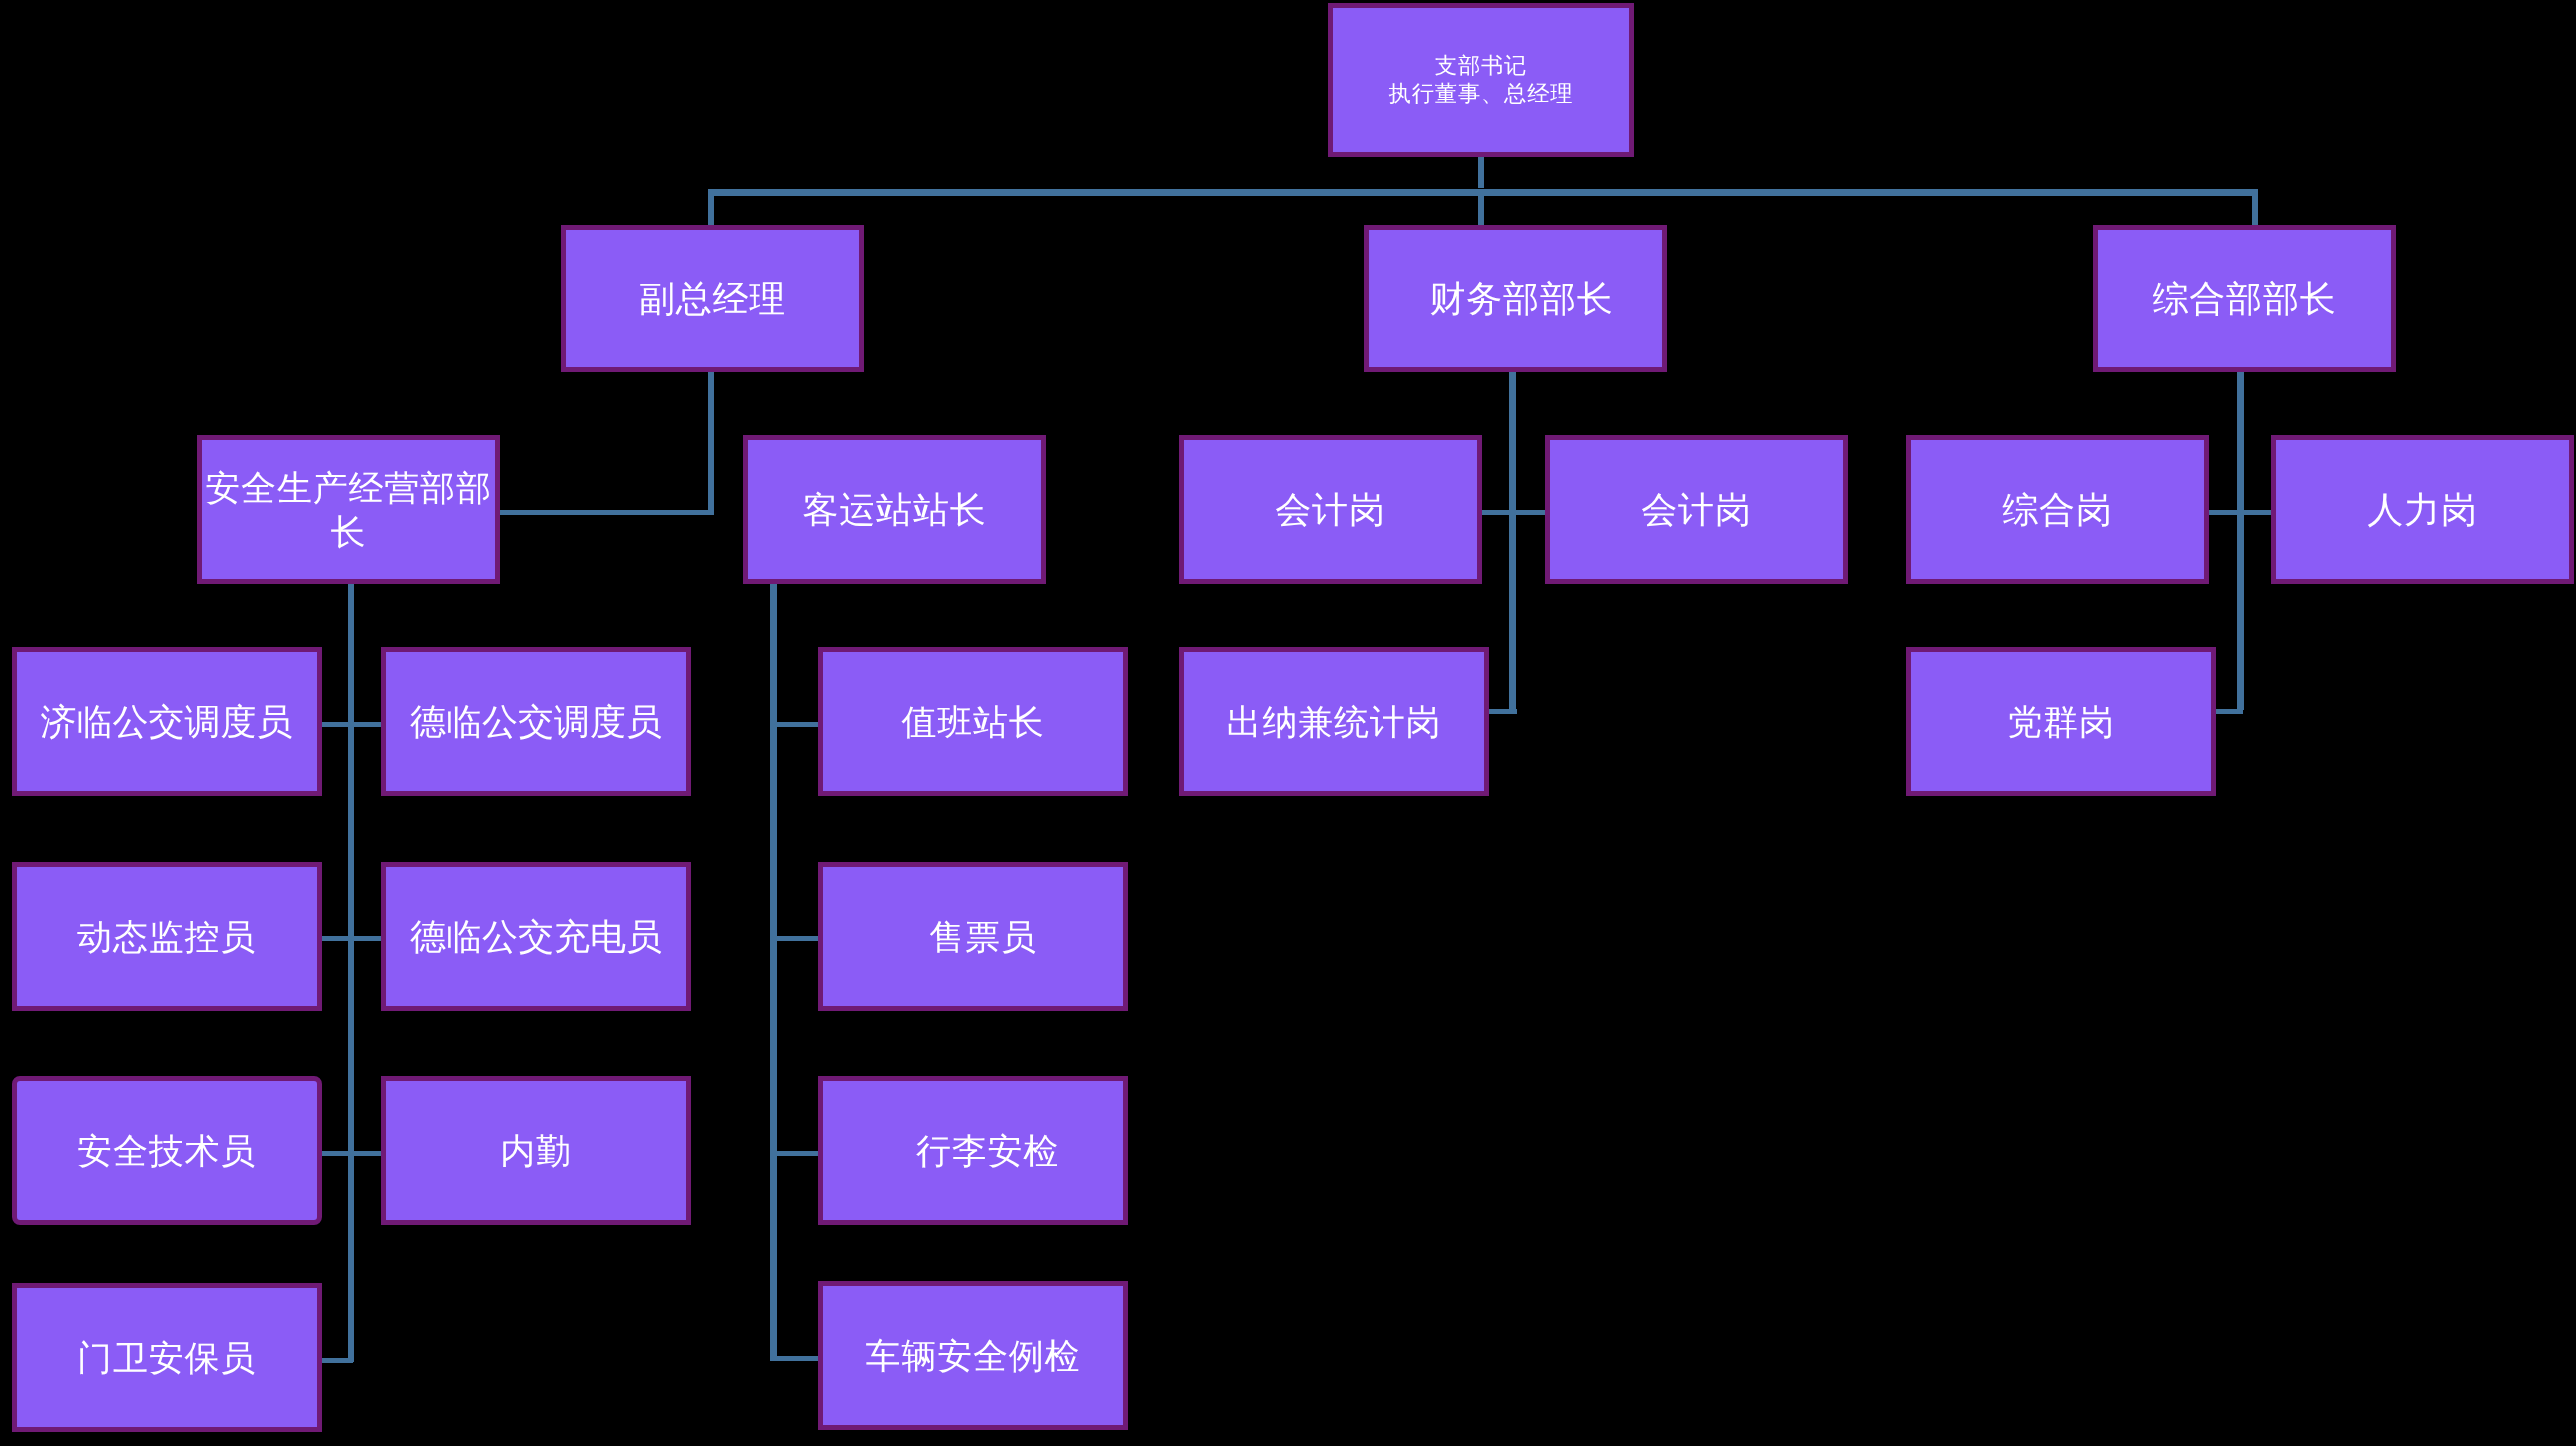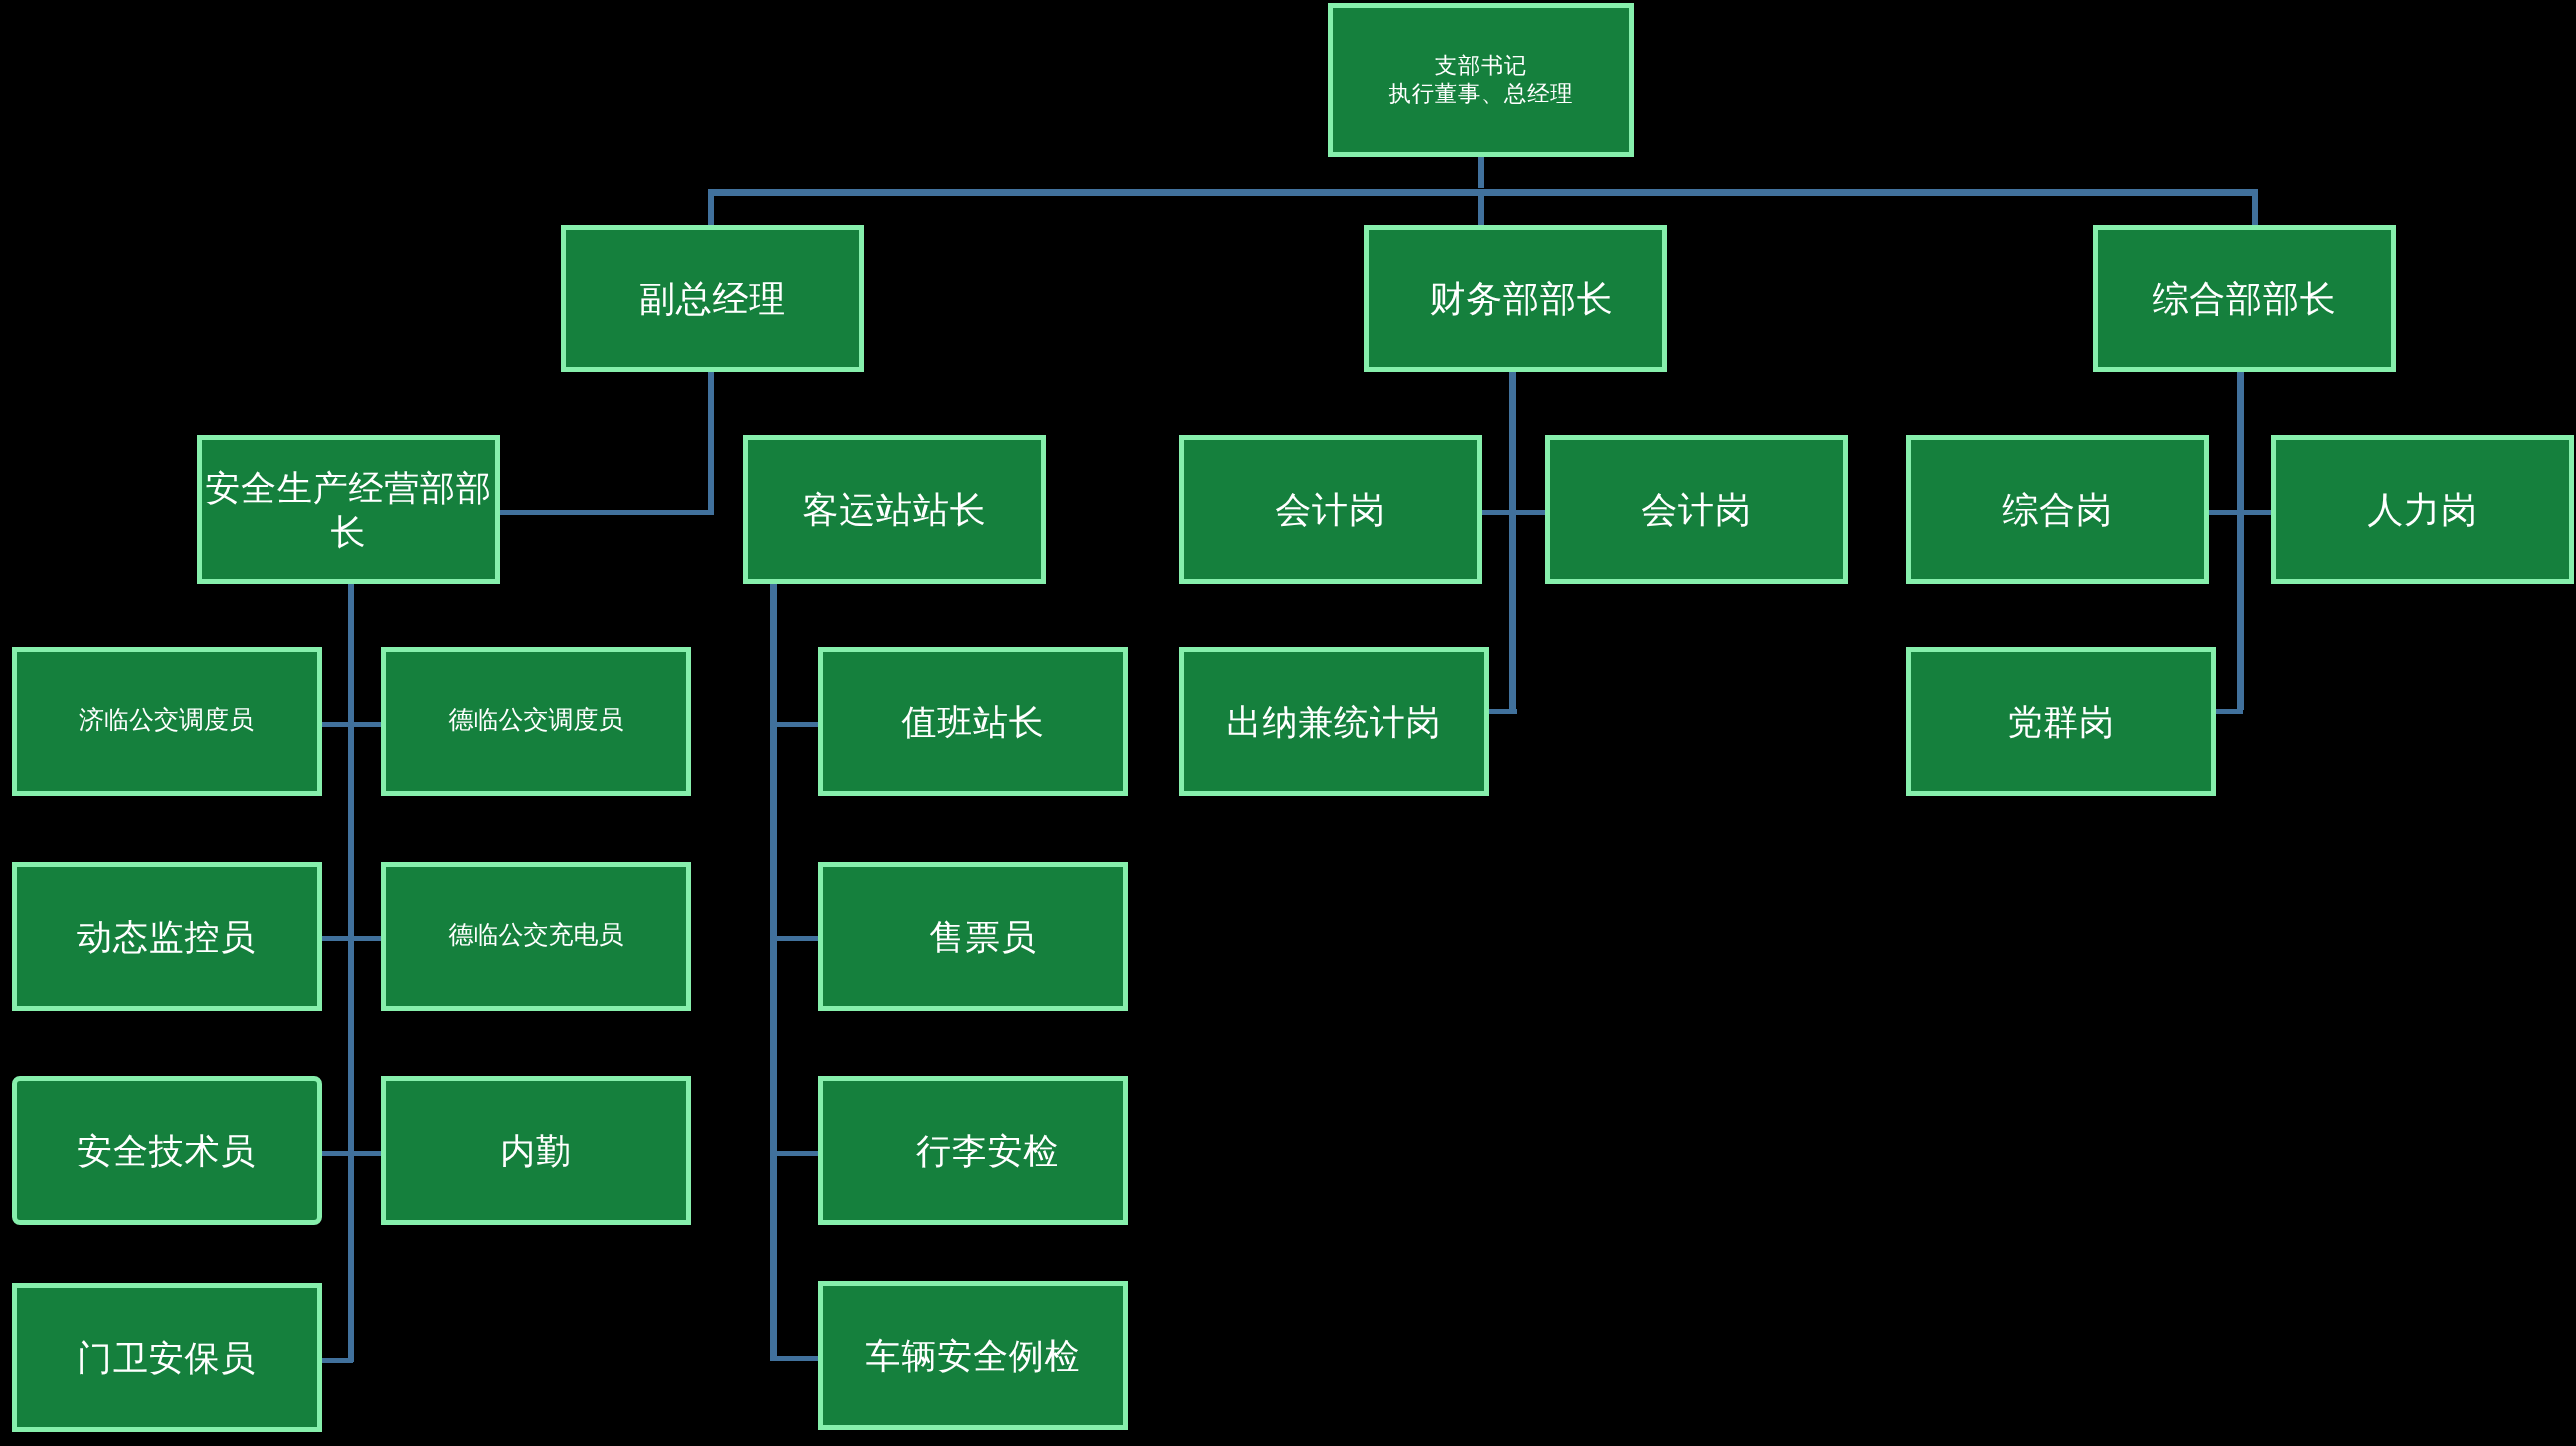--- a/index.html
+++ b/index.html
@@ -12,22 +12,22 @@
     position: relative;
     width: 2576px;
     height: 1446px;
     background: #000000;
     overflow: hidden;
     font-family: "Liberation Sans", "DejaVu Sans", sans-serif;
   }
   .node {
     position: absolute;
     box-sizing: border-box;
-    background: #15803d;
-    border: 5px solid #86efac;
+    background: #8b5cf6;
+    border: 5px solid #701a75;
     color: #FFFFFF;
     display: flex;
     align-items: center;
     justify-content: flex-start;
     text-align: center;
     line-height: 1.25;
     letter-spacing: 0.8px;
     z-index: 3;
     overflow: hidden;
   }
@@ -36,21 +36,21 @@
     width: 100%;
     padding: 0 3.3px;
     box-sizing: border-box;
     word-break: break-word;
   }
   
   .node.root       { font-size: 22.3px; }
   .node.level2     { font-size: 36px; }
   .node.level3     { font-size: 36px; }
   .node.leaf       { font-size: 35px; }
-  .node.leaf-tight { font-size: 25px; letter-spacing: 0px; font-family: Liberation Mono, monospace; }
+  .node.leaf-tight { font-size: 36px; letter-spacing: 0px; }
   .node.wrap       { font-size: 35px; }
 
   .conn {
     position: absolute;
     background: #41719C;
     z-index: 1;
   }
   .conn.h { height: 5px; }
   .conn.v { width: 5px; }
   .conn.thick-h { height: 7.4px; }

